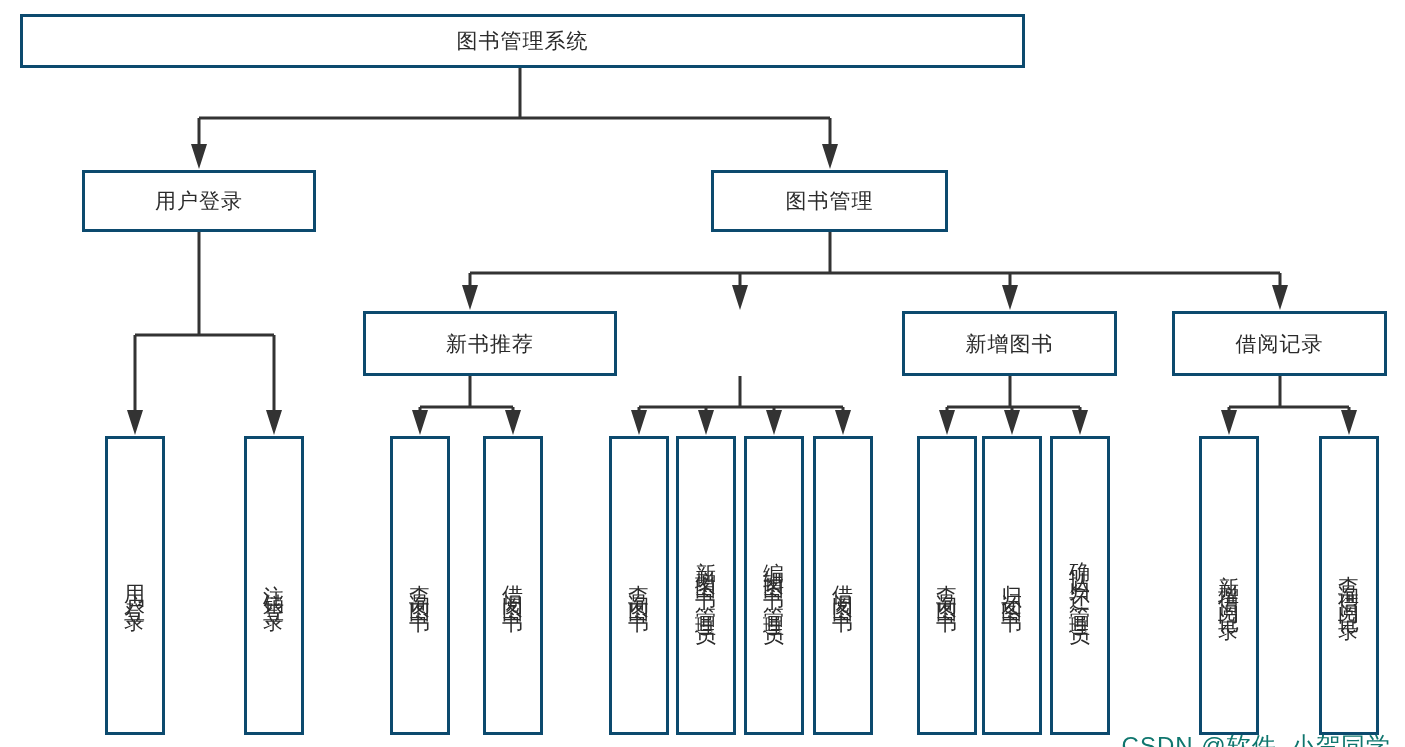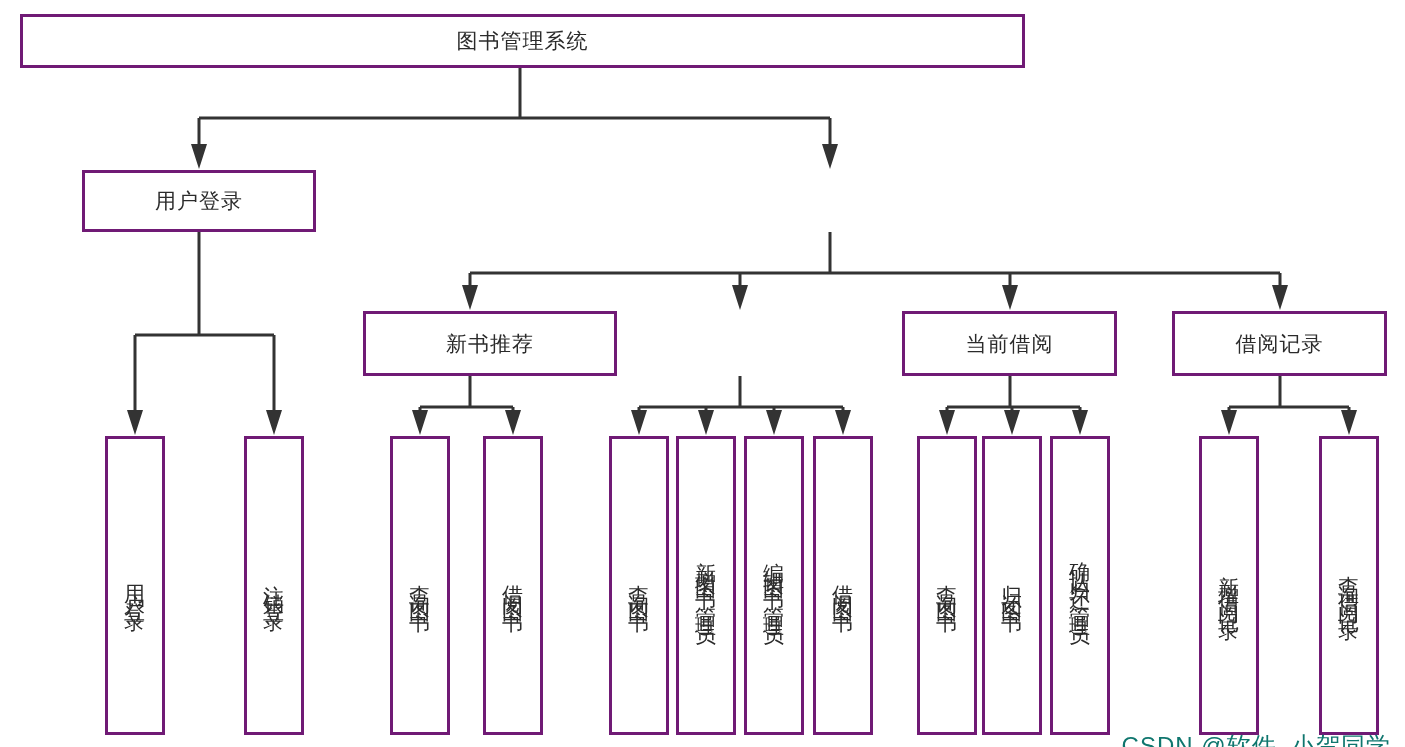--- a/index.html
+++ b/index.html
@@ -13,21 +13,21 @@
   }
   .wires {
     position: absolute;
     left: 0; top: 0;
     width: 1405px; height: 747px;
     pointer-events: none;
   }
   .box {
     position: absolute;
     box-sizing: border-box;
-    border: 3px solid #701a75;
+    border: 3px solid #0c4a6e;
     background: #ffffff;
     display: flex;
     align-items: center;
     justify-content: center;
     color: #2b2b2b;
   }
   .box .label {
     font-size: 21px;
     letter-spacing: 1px;
     white-space: nowrap;
@@ -99,26 +99,29 @@
              M1341 410 H1357 L1349 435 Z"></path>
   </svg>
 
   <div class="box lvl1">
     <span class="label">图书管理系统</span>
   </div>
 
   <div class="box lvl2 b-user-login">
     <span class="label">用户登录</span>
   </div>
+  <div class="box lvl2 b-book-management">
+    <span class="label">图书管理</span>
+  </div>
 
   <div class="box lvl3 b-new-book">
     <span class="label">新书推荐</span>
   </div>
   <div class="box lvl3 b-current">
-    <span class="label">当前借阅</span>
+    <span class="label">新增图书</span>
   </div>
   <div class="box lvl3 b-records">
     <span class="label">借阅记录</span>
   </div>
 
   <div class="box leaf l1">
     <span class="label">用户登录</span>
   </div>
   <div class="box leaf l2">
     <span class="label">注销登录</span>

